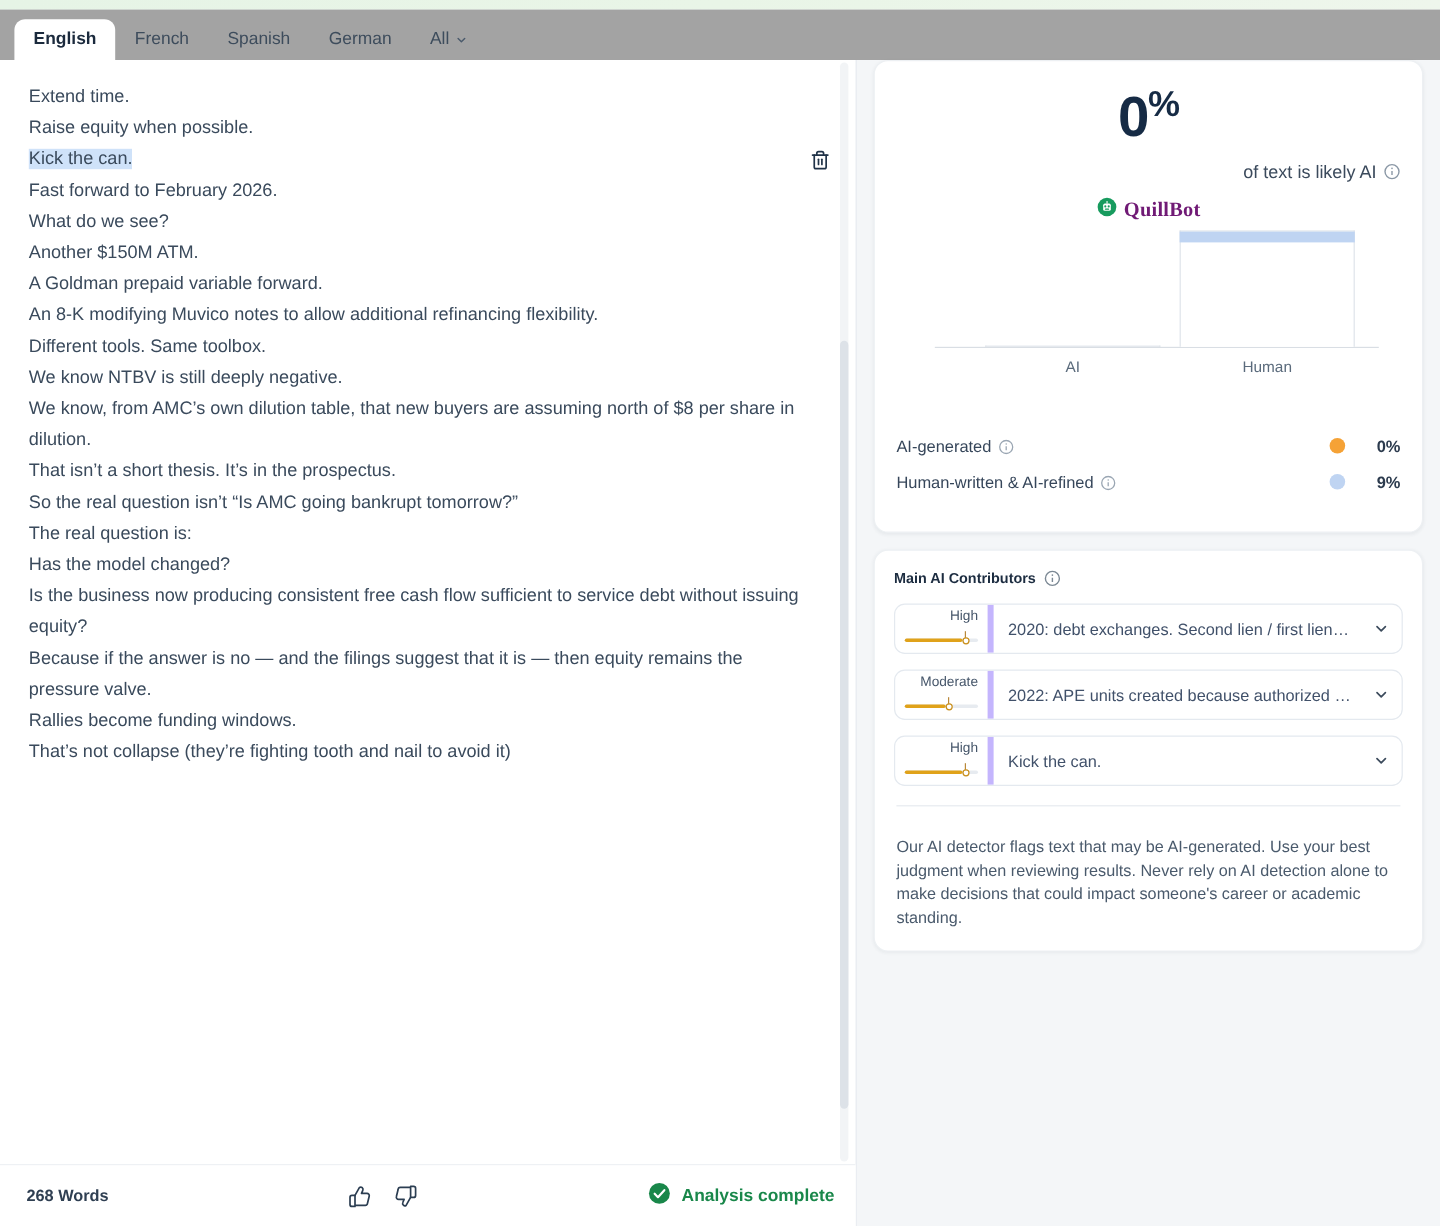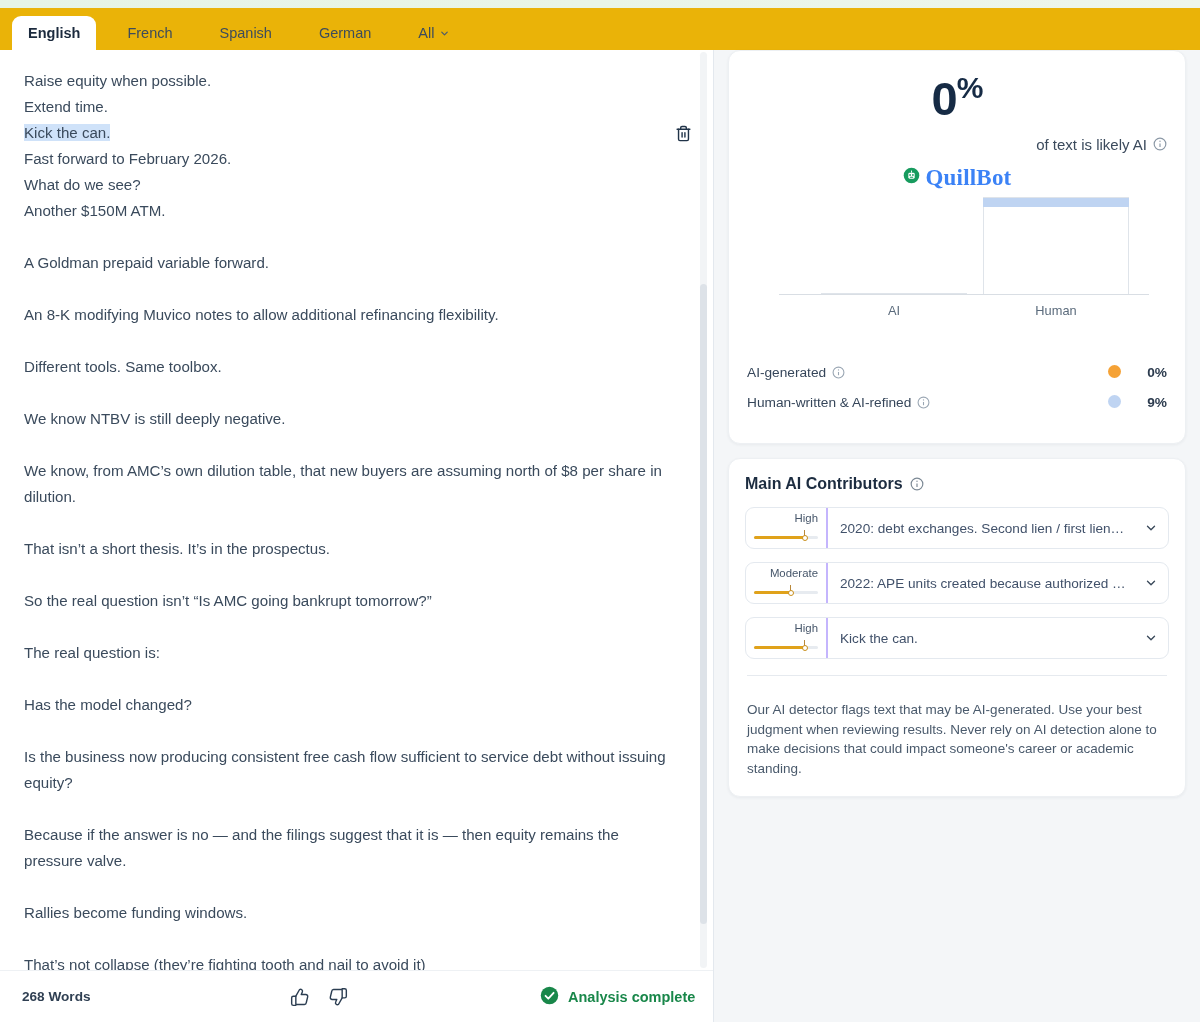--- a/index.html
+++ b/index.html
@@ -13,24 +13,23 @@
 
   
   .top-strip {
     position:absolute; top:0; left:0; width:1200px; height:8px;
     background: linear-gradient(90deg,#e6f4e6 0%, #e9f5e7 50%, #eef6ec 100%);
   }
 
   
   .tabbar {
     position:absolute; top:8px; left:0; width:1200px; height:42px;
-    background:#eab308;
+    background:#a3a3a3;
     display:flex; align-items:flex-end;
     padding-left:12px;
-    gap:15px;
   }
   .tab {
     height:34px; padding:0 16px;
     display:flex; align-items:center; justify-content:center;
     font-size:14.5px; color:#3d4c5c;
     border-radius:9px 9px 0 0;
     cursor:pointer; white-space:nowrap;
   }
   .tab.active { background:#ffffff; color:#1b2a3d; font-weight:600; }
   .tab .chev { margin-left:5px; display:inline-flex; }
@@ -43,21 +42,21 @@
   }
   .editor-scroll {
     position:absolute; top:0; left:0; right:0; bottom:52px;
     overflow:hidden;
     padding:18px 40px 0 24px;
   }
   .editor-text p {
     font-size:15.1px; line-height:26px; color:#3a4a5c;
     margin:0 0 0 0;
   }
-  .editor-text p.gap { margin-top:26px; }
+  .editor-text p.gap { }
   .hl { background:#cfe2f9; }
 
   .trash-btn {
     position:absolute; top:70px; left:670px;
     width:26px; height:26px;
     display:flex; align-items:center; justify-content:center;
     cursor:pointer;
   }
 
   
@@ -102,21 +101,21 @@
   .pct { text-align:center; font-size:47px; font-weight:700; color:#162b45; letter-spacing:-1px; line-height:1; }
   .pct .sign { font-size:30px; font-weight:600; vertical-align:super; }
   .sub {
     text-align:center; font-size:15px; color:#3b4a5c; margin-top:14px;
     display:flex; align-items:center; justify-content:flex-end; gap:6px;
   }
   .brand {
     display:flex; align-items:center; justify-content:center; gap:6px;
     margin-top:12px;
   }
-  .brand .bname { font-family:"Liberation Serif", serif; font-size:23px; color:#3b82f6; font-weight:600; letter-spacing:.2px; }
+  .brand .bname { font-family:"Liberation Serif", serif; font-size:17px; color:#701a75; font-weight:600; letter-spacing:.2px; }
 
   
   .chart { position:relative; margin-top:16px; height:110px; }
   .axis { position:absolute; left:32px; right:18px; bottom:22px; height:1px; background:#d9dee4; }
   .bar-col { position:absolute; bottom:23px; width:146px; }
   .bar-col.ai { left:74px; }
   .bar-col.human { left:236px; }
   .bar-body { position:relative; width:100%; background:#ffffff; border:1px solid #dfe4ea; border-bottom:none; }
   .bar-cap { position:absolute; top:0; left:-1px; right:-1px; background:#bfd4f2; }
   .bar-label { position:absolute; bottom:-1px; width:146px; text-align:center; font-size:12.8px; color:#5b6b7c; }
@@ -129,31 +128,31 @@
     display:flex; align-items:flex-start; height:30px;
     font-size:13.7px; color:#36465a;
   }
   .leg-name { display:flex; align-items:center; gap:6px; }
   .leg-dot { width:13px; height:13px; border-radius:50%; margin-left:auto; }
   .leg-val { width:46px; text-align:right; font-size:13.7px; color:#2c3b4e; font-weight:600; }
 
   
   .card-contrib { margin-top:14px; padding:16px 16px 18px 16px; }
   .sec-title {
-    font-size:16px; font-weight:700; color:#1c2c40;
+    font-size:12px; font-weight:700; color:#1c2c40;
     display:flex; align-items:center; gap:7px; margin-bottom:14px;
   }
   .contrib {
     display:flex; align-items:stretch; height:42px;
     border:1px solid #e4e9ef; border-radius:9px; background:#fff;
     margin-bottom:13px; cursor:pointer; overflow:hidden;
   }
   .gauge {
     width:82px; flex:none; position:relative;
-    border-right:2px solid #c4b5fd;
+    border-right:5px solid #c4b5fd;
     padding:4px 8px 0 8px;
   }
   .gauge-lab { font-size:11.4px; color:#46566a; text-align:right; line-height:13px; }
   .gauge-track {
     position:absolute; left:8px; right:8px; bottom:9px; height:3px;
     background:#e7ebf0; border-radius:2px;
   }
   .gauge-fill { position:absolute; left:0; top:0; height:3px; background:#e0a21a; border-radius:2px; }
   .gauge-tick { position:absolute; width:1px; height:7px; background:#b9883a; bottom:11px; }
   .gauge-knob {
@@ -206,22 +205,22 @@
             <polyline points="6 9 12 15 18 9"></polyline>
           </svg>
       </span>
     </div>
   </div>
 
   <div class="editor-pane">
 
     <div class="editor-scroll">
       <div class="editor-text">
+        <p><span>Extend time.</span></p>
         <p><span>Raise equity when possible.</span></p>
-        <p><span>Extend time.</span></p>
         <p><span class="hl">Kick the can.</span></p>
         <p><span>Fast forward to February 2026.</span></p>
         <p><span>What do we see?</span></p>
         <p><span>Another $150M ATM.</span></p>
         <p class="gap"><span>A Goldman prepaid variable forward.</span></p>
         <p class="gap"><span>An 8-K modifying Muvico notes to allow additional refinancing flexibility.</span></p>
         <p class="gap"><span>Different tools. Same toolbox.</span></p>
         <p class="gap"><span>We know NTBV is still deeply negative.</span></p>
         <p class="gap"><span>We know, from AMC’s own dilution table, that new buyers are assuming north of $8 per share in dilution.</span></p>
         <p class="gap"><span>That isn’t a short thesis. It’s in the prospectus.</span></p>

